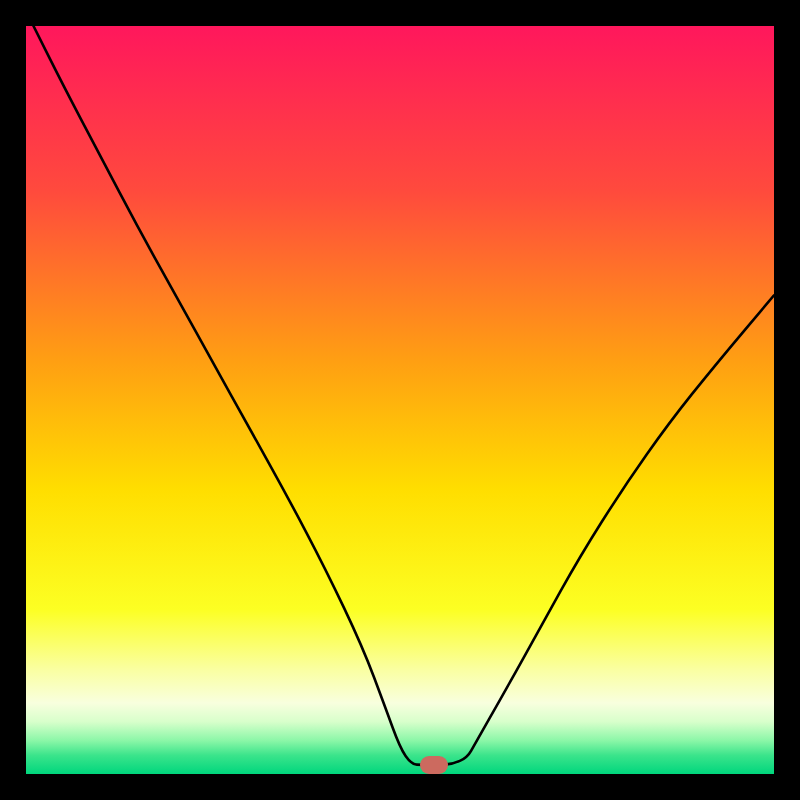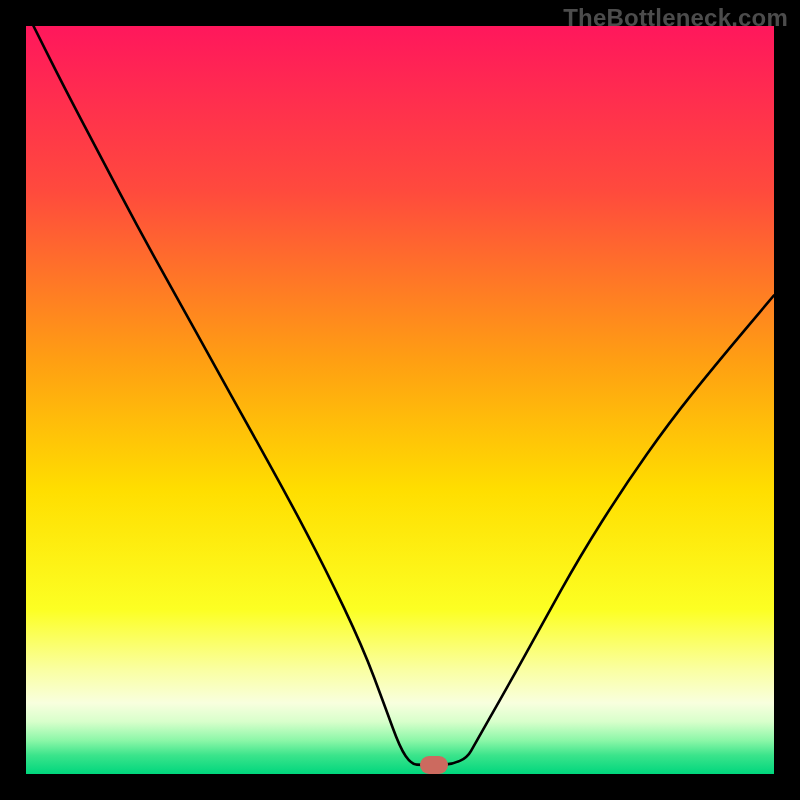--- a/index.html
+++ b/index.html
@@ -47,21 +47,20 @@
     background: #cc6a5f;
     z-index: 2;
     transform: translate(-50%, -50%);
   }
 </style>
 </head>
 <body>
 
 <div class="chart-frame">
 
-  <div class="watermark">TheBottleneck.com</div>
 
   <div class="plot-area">
     <svg id="plot-svg" viewBox="0 0 748 748" preserveAspectRatio="none">
       <defs>
         <linearGradient id="bg-grad" x1="0" y1="0" x2="0" y2="1">
             <stop offset="0.00%" stop-color="#ff175c"></stop>
             <stop offset="22.00%" stop-color="#ff4a3d"></stop>
             <stop offset="45.00%" stop-color="#ffa012"></stop>
             <stop offset="62.00%" stop-color="#ffde00"></stop>
             <stop offset="78.00%" stop-color="#fcff23"></stop>

